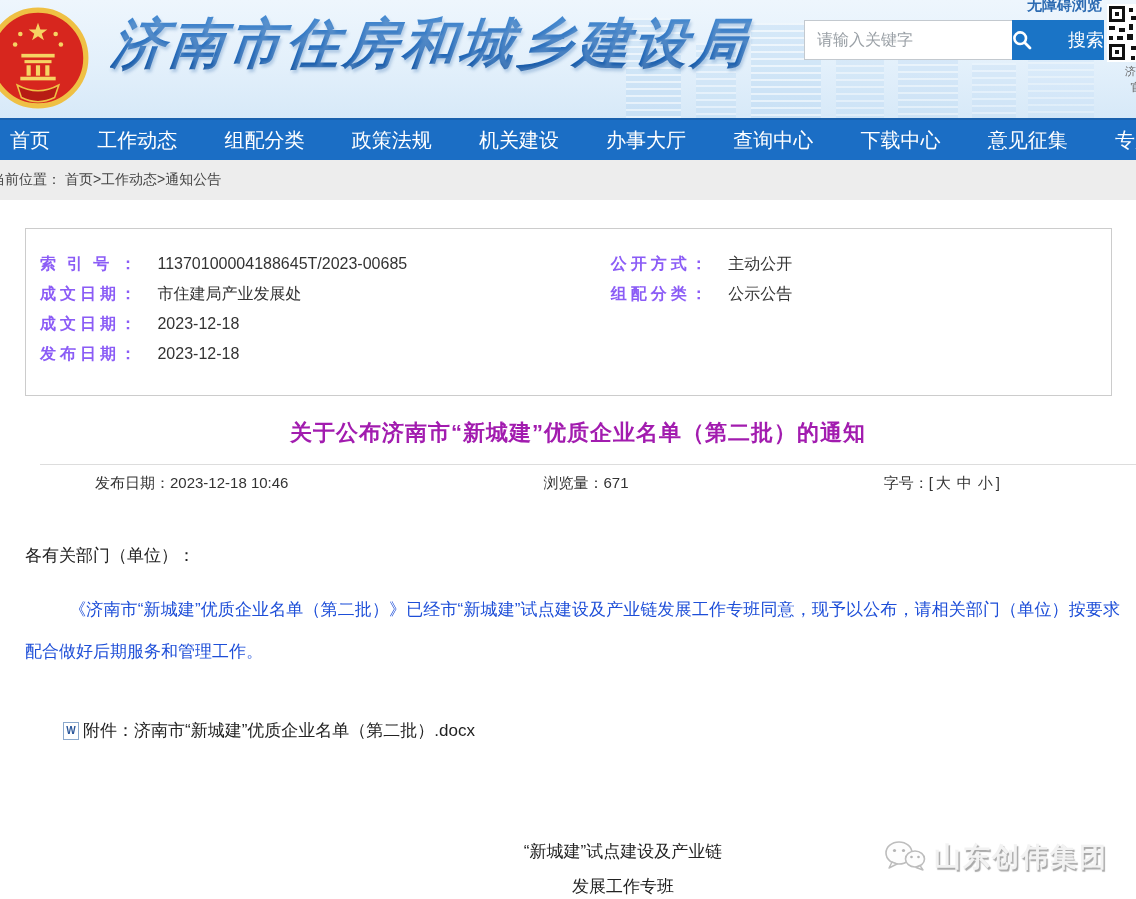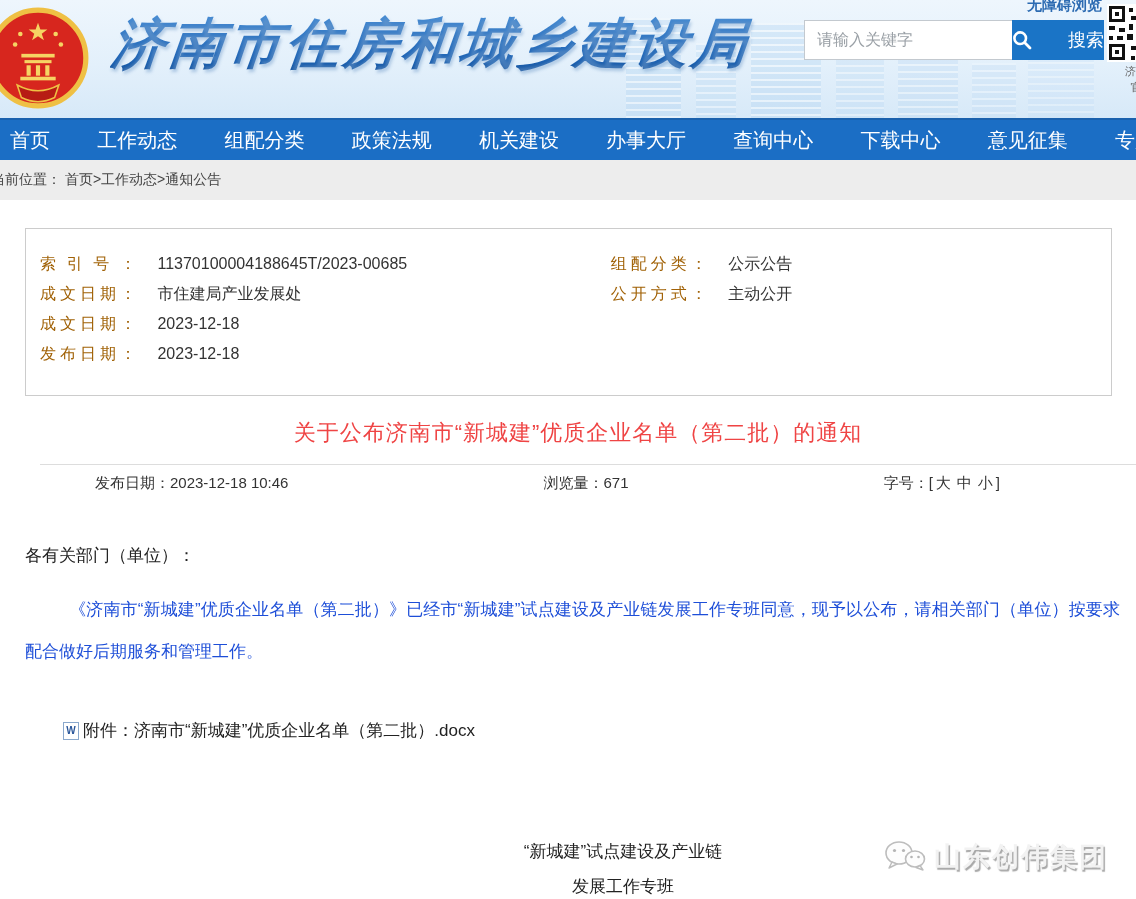--- a/index.html
+++ b/index.html
@@ -51,26 +51,26 @@
   .breadcrumb-bar { height:40px; background:#ededed; display:flex; align-items:center; overflow:hidden; }
   .breadcrumb-inner { margin-left:-9px; font-size:14px; color:#444; white-space:nowrap; }
   .breadcrumb-inner a { color:#444; text-decoration:none; cursor:pointer; }
 
   
   .meta-box { margin:28px 24px 0 25px; border:1px solid #ccc; padding:20px 14px 26px 14px;
     display:flex; }
   .meta-col-left { width:54%; }
   .meta-col-right { width:46%; }
   .meta-row { line-height:30px; font-size:16px; white-space:nowrap; }
-  .meta-label { display:inline-block; width:96px; font-weight:normal; color:#a16207;
+  .meta-label { display:inline-block; width:96px; font-weight:bold; color:#8b5cf6;
     text-align:justify; text-align-last:justify; }
   .meta-value { color:#333; margin-left:17px; }
 
   
-  .article-title { margin-top:22px; text-align:center; font-size:22px; font-weight:normal; color:#ef4444;
+  .article-title { margin-top:22px; text-align:center; font-size:22px; font-weight:bold; color:#a21caf;
     letter-spacing:1px;padding-left:20px; }
   .date-row { margin:16px 0 0 40px; border-top:1px solid #ddd; padding:9px 136px 9px 55px;
     display:flex; justify-content:space-between; font-size:15px; color:#333; }
   .date-item { white-space:nowrap;text-align:right; }
   .fontsize-opt { cursor:pointer; padding:0 3px; }
 
   .salutation { margin:42px 0 0 25px; font-size:17px; color:#222; }
   .body-paragraph { margin:22px 16px 0 25px; font-size:17px; line-height:42px; color:#1d4ed8;
     text-indent:2.6em; text-align:justify; }
 
@@ -221,26 +221,26 @@
           <span class="meta-label">成文日期：</span>
           <span class="meta-value">2023-12-18</span>
         </div>
         <div class="meta-row">
           <span class="meta-label">发布日期：</span>
           <span class="meta-value">2023-12-18</span>
         </div>
       </div>
       <div class="meta-col-right">
         <div class="meta-row">
+          <span class="meta-label">公开方式：</span>
+          <span class="meta-value">主动公开</span>
+        </div>
+        <div class="meta-row">
           <span class="meta-label">组配分类：</span>
           <span class="meta-value">公示公告</span>
-        </div>
-        <div class="meta-row">
-          <span class="meta-label">公开方式：</span>
-          <span class="meta-value">主动公开</span>
         </div>
       </div>
     </div>
 
     <h1 class="article-title">关于公布济南市“新城建”优质企业名单（第二批）的通知</h1>
 
     <div class="date-row">
       <span class="date-item">
         <span>发布日期：</span><span>2023-12-18 10:46</span>
       </span>

